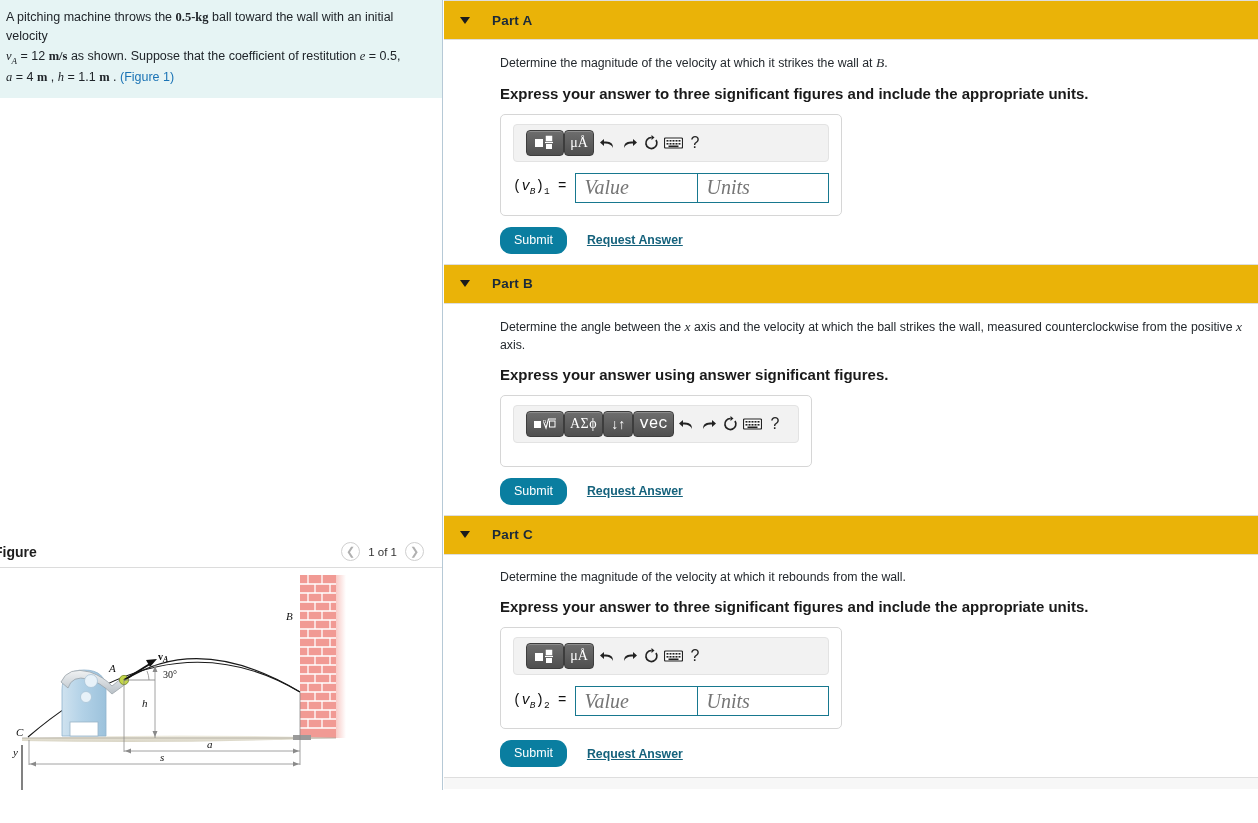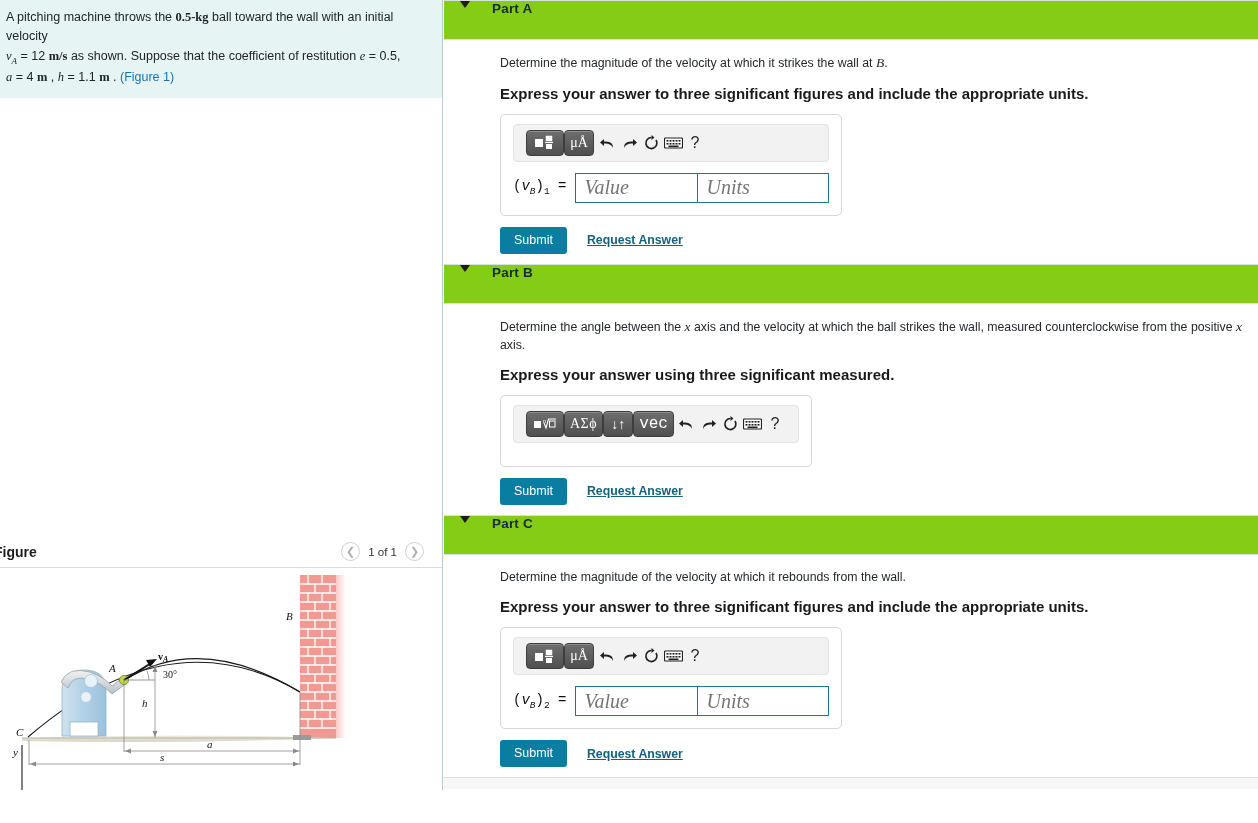--- a/index.html
+++ b/index.html
@@ -65,25 +65,25 @@
 
   
   .right-panel {
     position: absolute; left: 444px; top: 0;
     width: 814px; height: 823px;
     background: #ffffff;
     overflow: hidden;
   }
   .part-block { width: 100%; }
   .part-header {
-    background: #84cc16;
+    background: #eab308;
     border-top: 1px solid #dedede;
     border-bottom: 1px solid #dedede;
     height: 40px;
-    display: flex; 
+    display: flex; align-items: center;
     padding-left: 16px;
     cursor: pointer;
   }
   .caret {
     width: 0; height: 0;
     border-left: 5.5px solid transparent;
     border-right: 5.5px solid transparent;
     border-top: 7px solid #1c1c1c;
     margin-right: 22px;
   }
@@ -168,21 +168,21 @@
 
   .submit-row { margin-top: 11px; display: flex; align-items: center; gap: 20px; }
   .submit-btn {
     background: #0a7ea0;
     color: #ffffff;
     border: none;
     font-size: 12.5px;
     font-family: "Liberation Sans", sans-serif;
     padding: 6px 14px 7px 14px;
     cursor: pointer;
-    border-radius: 3px;
+    border-radius: 11px;
   }
   .request-link {
     color: #15627c; font-size: 12.3px;
     text-decoration: underline; cursor: pointer; font-weight: bold;
   }
   .next-part-stub {
     border-top: 1px solid #dedede;
     background: #f7f7f7;
     height: 12px;
     width: 100%;
@@ -425,21 +425,21 @@
       </div>
     </div>
 
     <div class="part-block">
       <div class="part-header">
         <span class="caret"></span>
         <span class="part-title">Part B</span>
       </div>
       <div class="part-body">
         <div class="q-line"><span>Determine the angle between the </span><span class="mvar">x</span><span> axis and the velocity at which the ball strikes the wall, measured counterclockwise from the positive </span><span class="mvar">x</span><span> axis.</span></div>
-        <div class="q-bold">Express your answer using three significant measured.</div>
+        <div class="q-bold">Express your answer using answer significant figures.</div>
 
         <div class="answer-card">
           <div class="toolbar">
             <div class="tb-btn wide">
               <svg width="24" height="15" viewBox="0 0 24 15">
                 <rect x="1" y="5" width="7" height="7" fill="#fff"></rect>
                 <text x="10" y="7" font-size="6" fill="#fff" font-family="Liberation Serif, serif">n</text>
                 <path d="M11 7 L13 12 L15.5 3 L23 3" fill="none" stroke="#fff" stroke-width="1.1"></path>
                 <rect x="16.5" y="5" width="5.5" height="6" fill="none" stroke="#fff" stroke-width="1"></rect>
               </svg>

